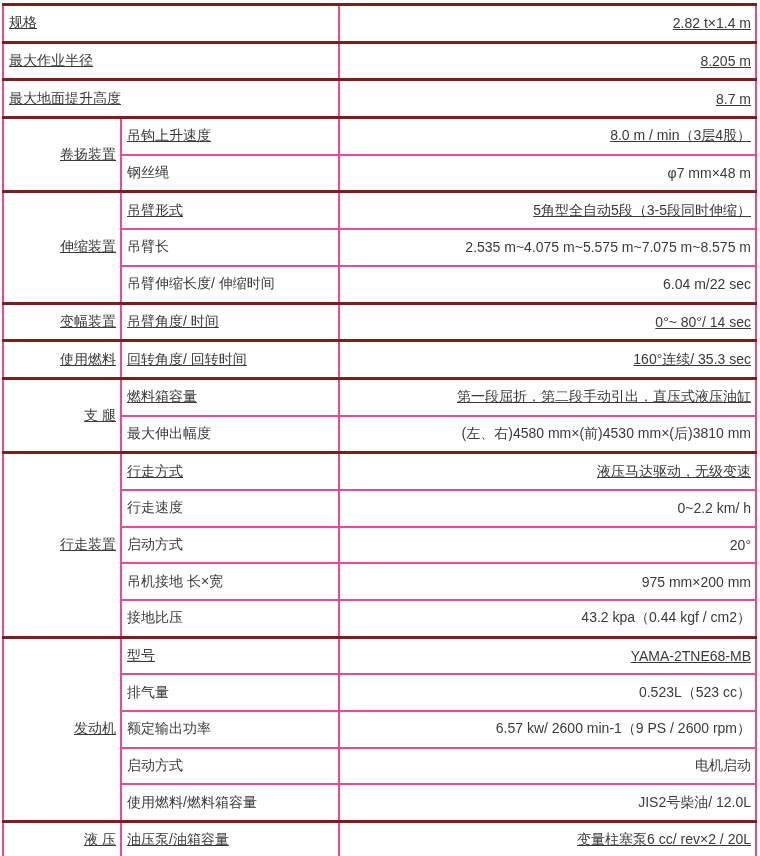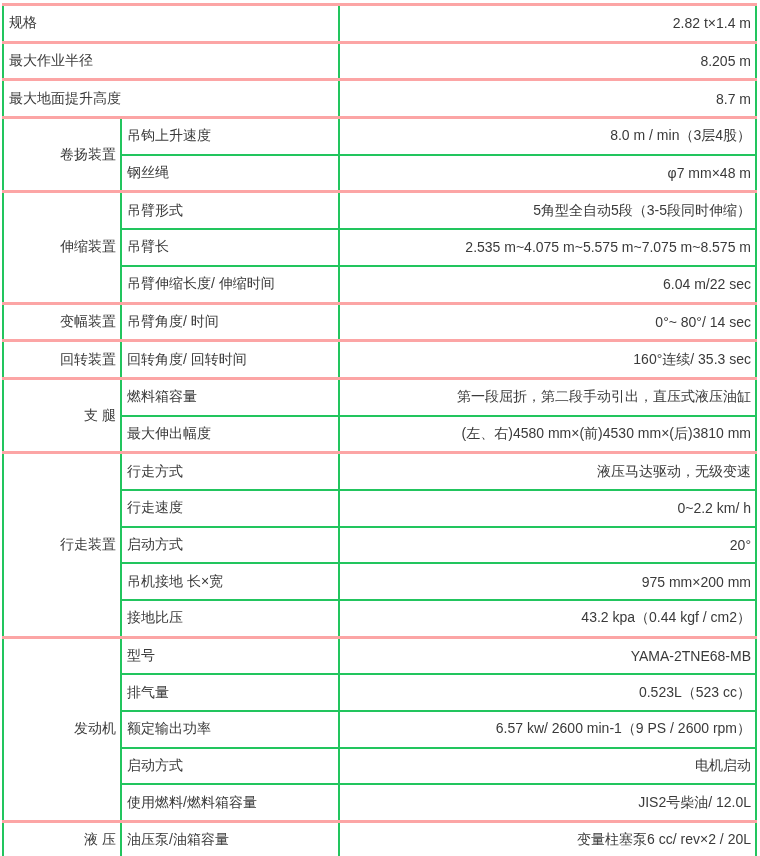--- a/index.html
+++ b/index.html
@@ -18,31 +18,32 @@
   table.spec {
     position: absolute;
     left: 2px;
     top: 3px;
     width: 755px;
     border-collapse: collapse;
     table-layout: fixed;
     border: 2px solid #000000;
   }
   table.spec td {
-    border: 2px solid #22c55e;
+    border: 2px solid #ec4899;
     height: 34.7px;
     font-size: 14px;
     color: #3a3a3a;
     vertical-align: middle;
     padding: 0 4px 0 5px;
     white-space: nowrap;
     overflow: hidden;
   }
   table.spec tr.sec > td {
-    border-top: 3px solid #fca5a5;
+    border-top: 3px solid #7f1d1d;
+    text-decoration: underline;
   }
   td.cat {
     text-align: right;
     padding: 0 2px;
   }
   td.cat-merged {
     text-align: left;
     padding-left: 6px;
   }
   td.param { text-align: left; margin-left: 38px; }
@@ -99,21 +100,21 @@
         <td class="val">6.04 m/22 sec</td>
       </tr>
 
       <tr class="sec">
         <td class="cat">变幅装置</td>
         <td class="param">吊臂角度/ 时间</td>
         <td class="val">0°~ 80°/ 14 sec</td>
       </tr>
 
       <tr class="sec">
-        <td class="cat">回转装置</td>
+        <td class="cat">使用燃料</td>
         <td class="param">回转角度/ 回转时间</td>
         <td class="val">160°连续/ 35.3 sec</td>
       </tr>
 
       <tr class="sec">
         <td class="cat" rowspan="2">支 腿</td>
         <td class="param">燃料箱容量</td>
         <td class="val">第一段屈折，第二段手动引出，直压式液压油缸</td>
       </tr>
       <tr>

